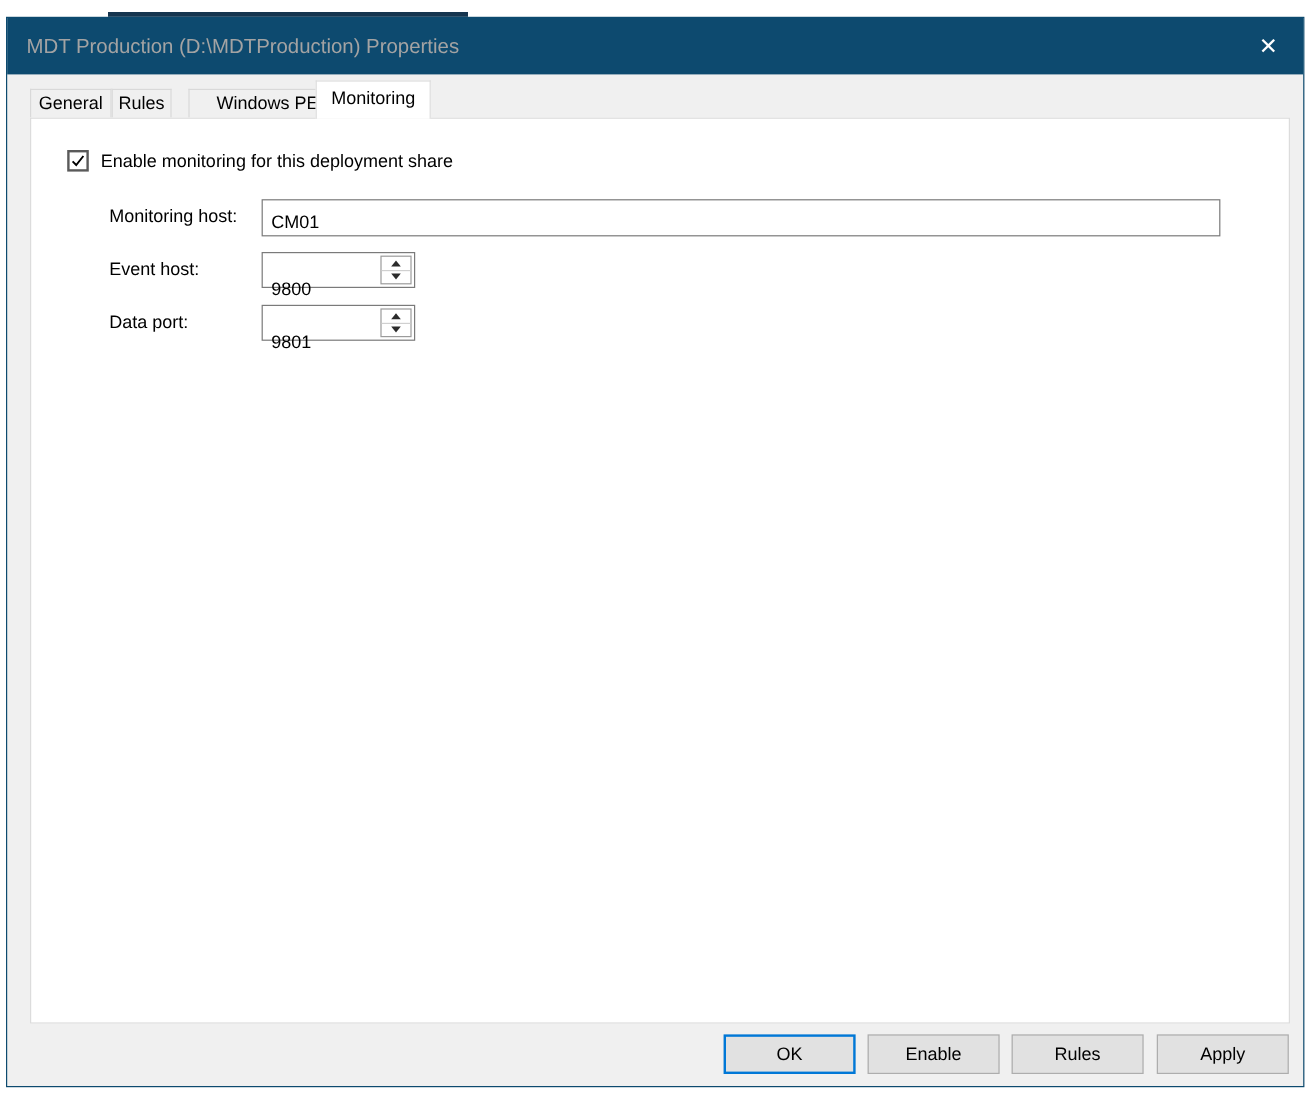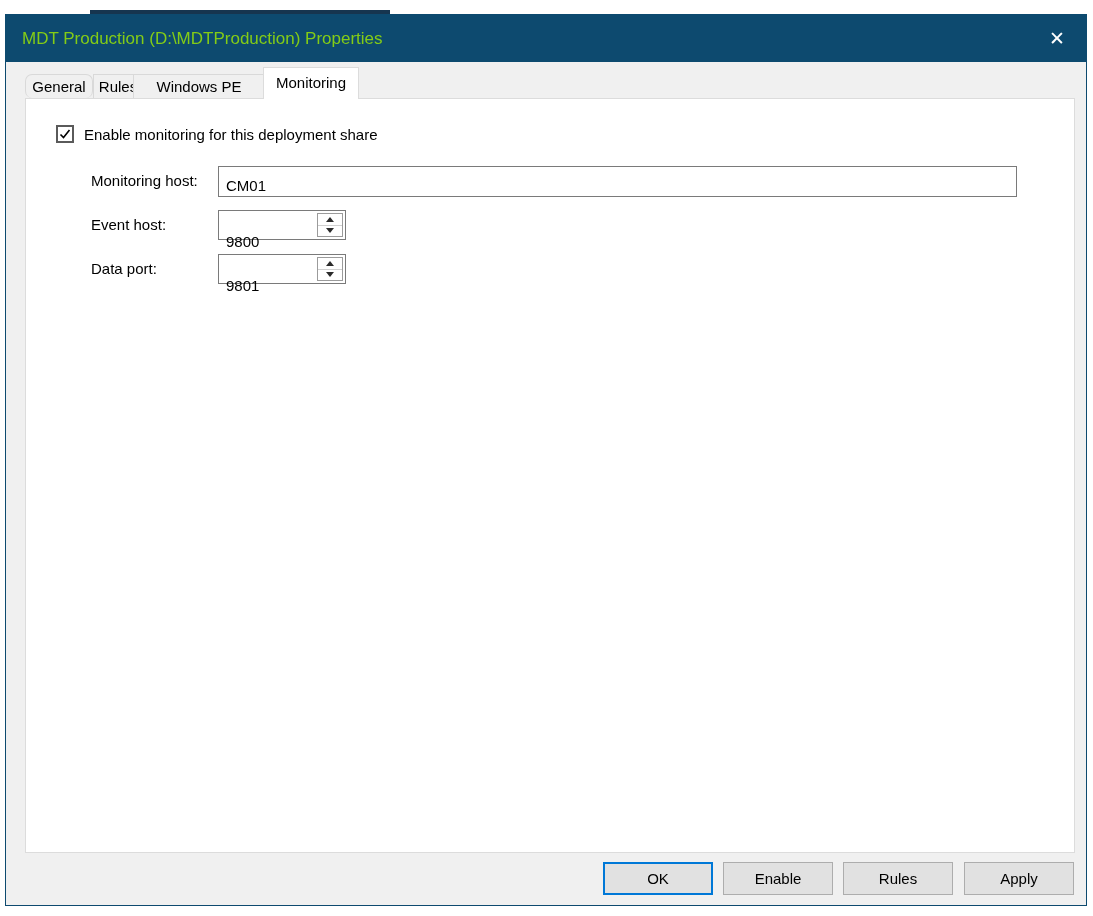--- a/index.html
+++ b/index.html
@@ -23,41 +23,41 @@
     position: absolute; left: 5px; top: 14px; width: 1082px; height: 892px;
     border: 1px solid #0d4a6f;
     background: #f0f0f0;
   }
   .titlebar {
     position: absolute; left: 0; top: 0; width: 100%; height: 47px;
     background: #0d4a6f;
     display: flex; align-items: center;
   }
   .titlebar .title {
-    color: #84cc16; font-size: 17px; padding-left: 16px;
+    color: #a3a3a3; font-size: 17px; padding-left: 16px;
     white-space: nowrap;
   }
   .close-btn {
     position: absolute; right: 0; top: 0; width: 58px; height: 47px;
     display: flex; align-items: center; justify-content: center;
     color: #ffffff; font-size: 19px; cursor: default;
   }
 
   
   .tab {
     position: absolute;
     background: #f0f0f0;
     border: 1px solid #d9d9d9; border-bottom: none;
     font-size: 15px; text-align: center;
     top: 59px; height: 24px; line-height: 23px;
     z-index: 2;
   }
-  .tab.t0 { left: 19px;  width: 68px; border-radius: 7px; }
+  .tab.t0 { left: 19px;  width: 68px; }
   .tab.t1 { left: 87px;  width: 50px; }
-  .tab.t2 { left: 127px; width: 132px; }
+  .tab.t2 { left: 151px; width: 132px; }
   .tab.active {
     left: 257px; width: 96px;
     top: 52px; height: 32px; line-height: 29px;
     background: #ffffff; border: 1px solid #dcdcdc; border-bottom: none;
     z-index: 4;
   }
 
   
   .panel {
     position: absolute; left: 19px; top: 83px; width: 1050px; height: 755px;

